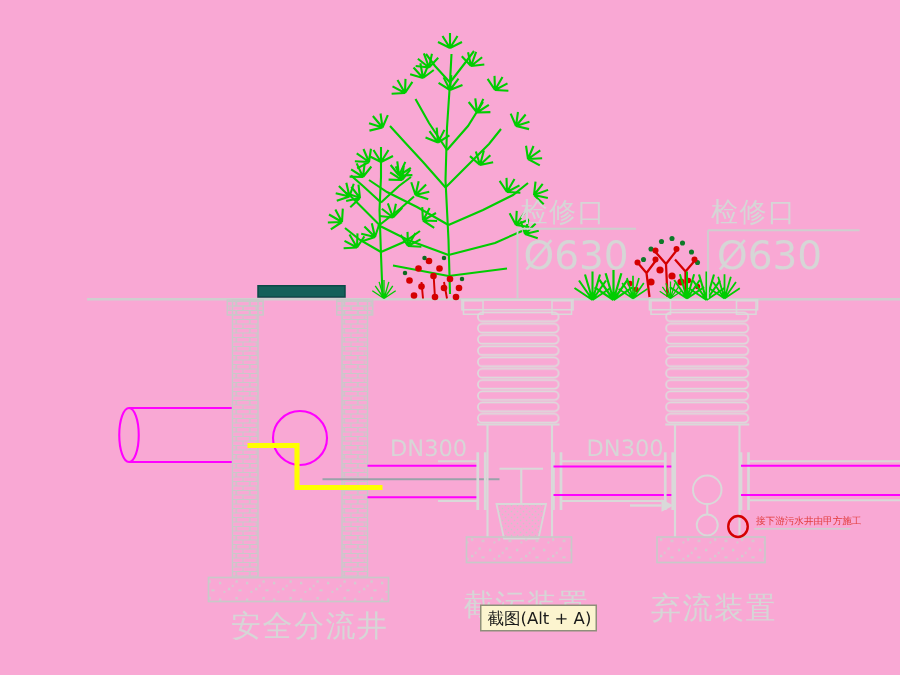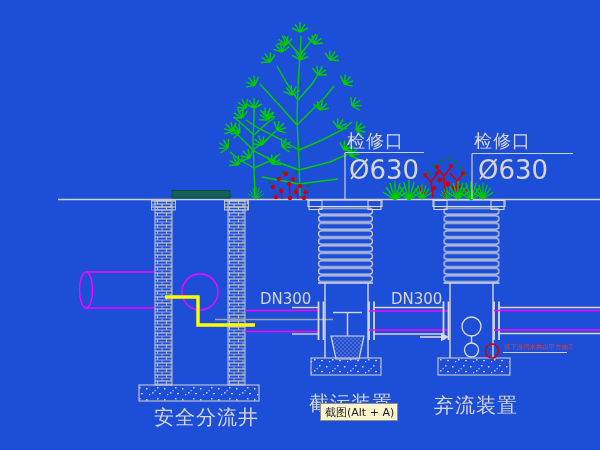--- a/index.html
+++ b/index.html
@@ -1,16 +1,16 @@
 <!DOCTYPE html>
 <html><head>
 <meta charset="utf-8">
 <style>
   html,body{margin:0;padding:0;background:#10151b;}
-  .stage{position:relative;width:600px;height:450px;background:#1d4ed8;overflow:hidden;
+  .stage{position:relative;width:600px;height:450px;background:#f9a8d4;overflow:hidden;
          font-family:"DejaVu Sans",sans-serif;}
   svg{position:absolute;left:0;top:0;}
   text{font-family:"DejaVu Sans",sans-serif;}
   .cad-text{fill:#d6d6d6;}
   .cjk{letter-spacing:1px;}
   .dim{stroke:#cfcfcf;stroke-width:1.2;}
   .whiteline{stroke:#d9d9d9;stroke-width:1.4;fill:none;}
   .magline{stroke:#ff00ff;stroke-width:1.4;fill:none;}
   .greenln{stroke:#00cd00;stroke-width:1.4;fill:none;}
 </style>

